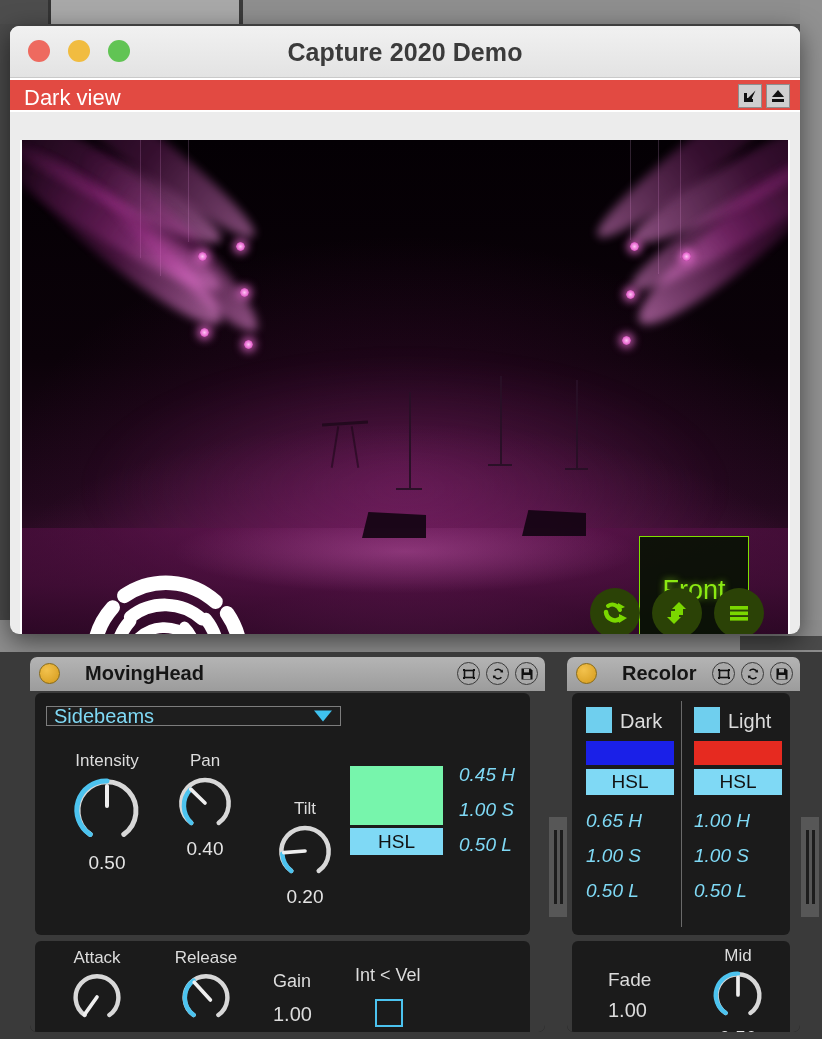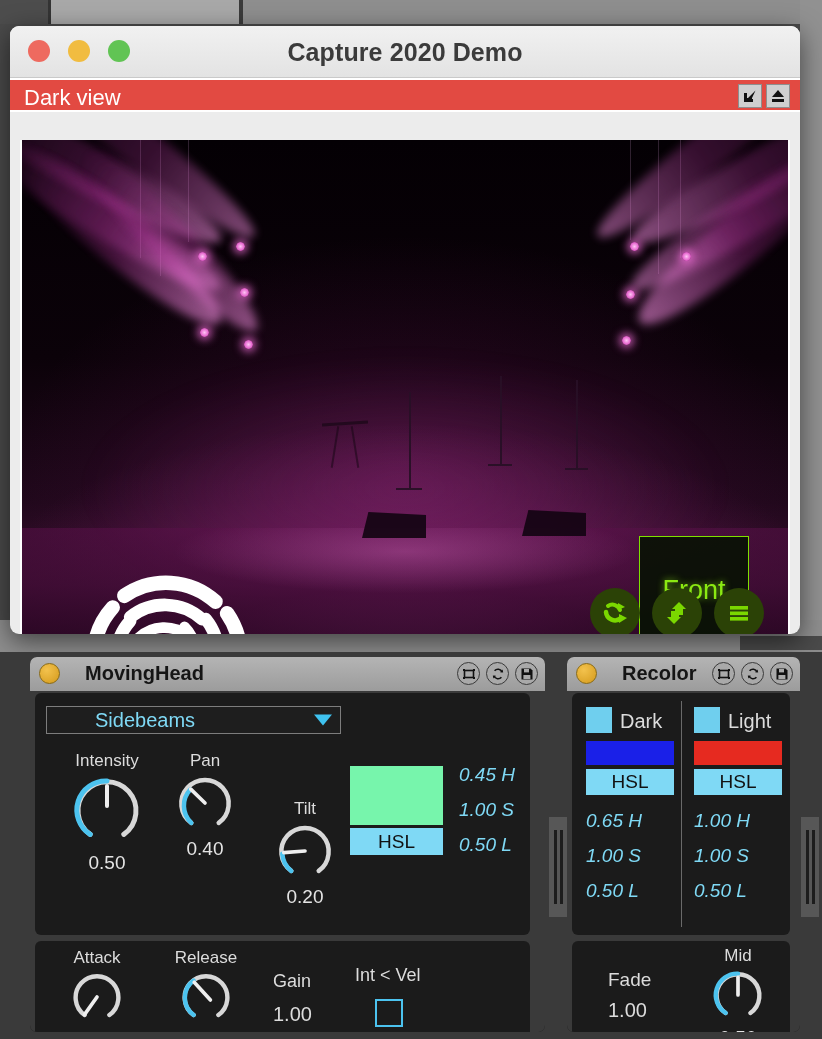--- a/index.html
+++ b/index.html
@@ -351,21 +351,21 @@
               <rect x="3.4" y="8" width="7" height="4" fill="#a9a9a9"></rect>
             </svg>
           </div>
         </div>
       </div>
 
       <div class="dev-body">
 
         <div class="card" style="position:absolute; left:5px; top:2px; width:495px; height:242px;">
 
-          <div class="dropdown" style="left:11px; top:13px; width:295px; height:28px;padding-left:41px;">
+          <div class="dropdown" style="left:11px; top:13px; width:295px; height:20px;">
             <span class="dd-text">Sidebeams</span>
             <span class="dd-arrow"></span>
           </div>
 
           <div class="knob-wrap" style="left:16px; top:58px; width:112px;">
             <div class="knob-label">Intensity</div>
             <div class="knob">
               <svg width="76" height="76" viewBox="0 0 76 76">
                 <path d="M21.2 62.4 A29 29 0 1 1 54.8 62.4" fill="none" stroke="#d8d8d8" stroke-width="5" stroke-linecap="round"></path>
                 <path d="M21.2 62.4 A29 29 0 0 1 38 9" fill="none" stroke="#4cc3ef" stroke-width="5" stroke-linecap="round"></path>

